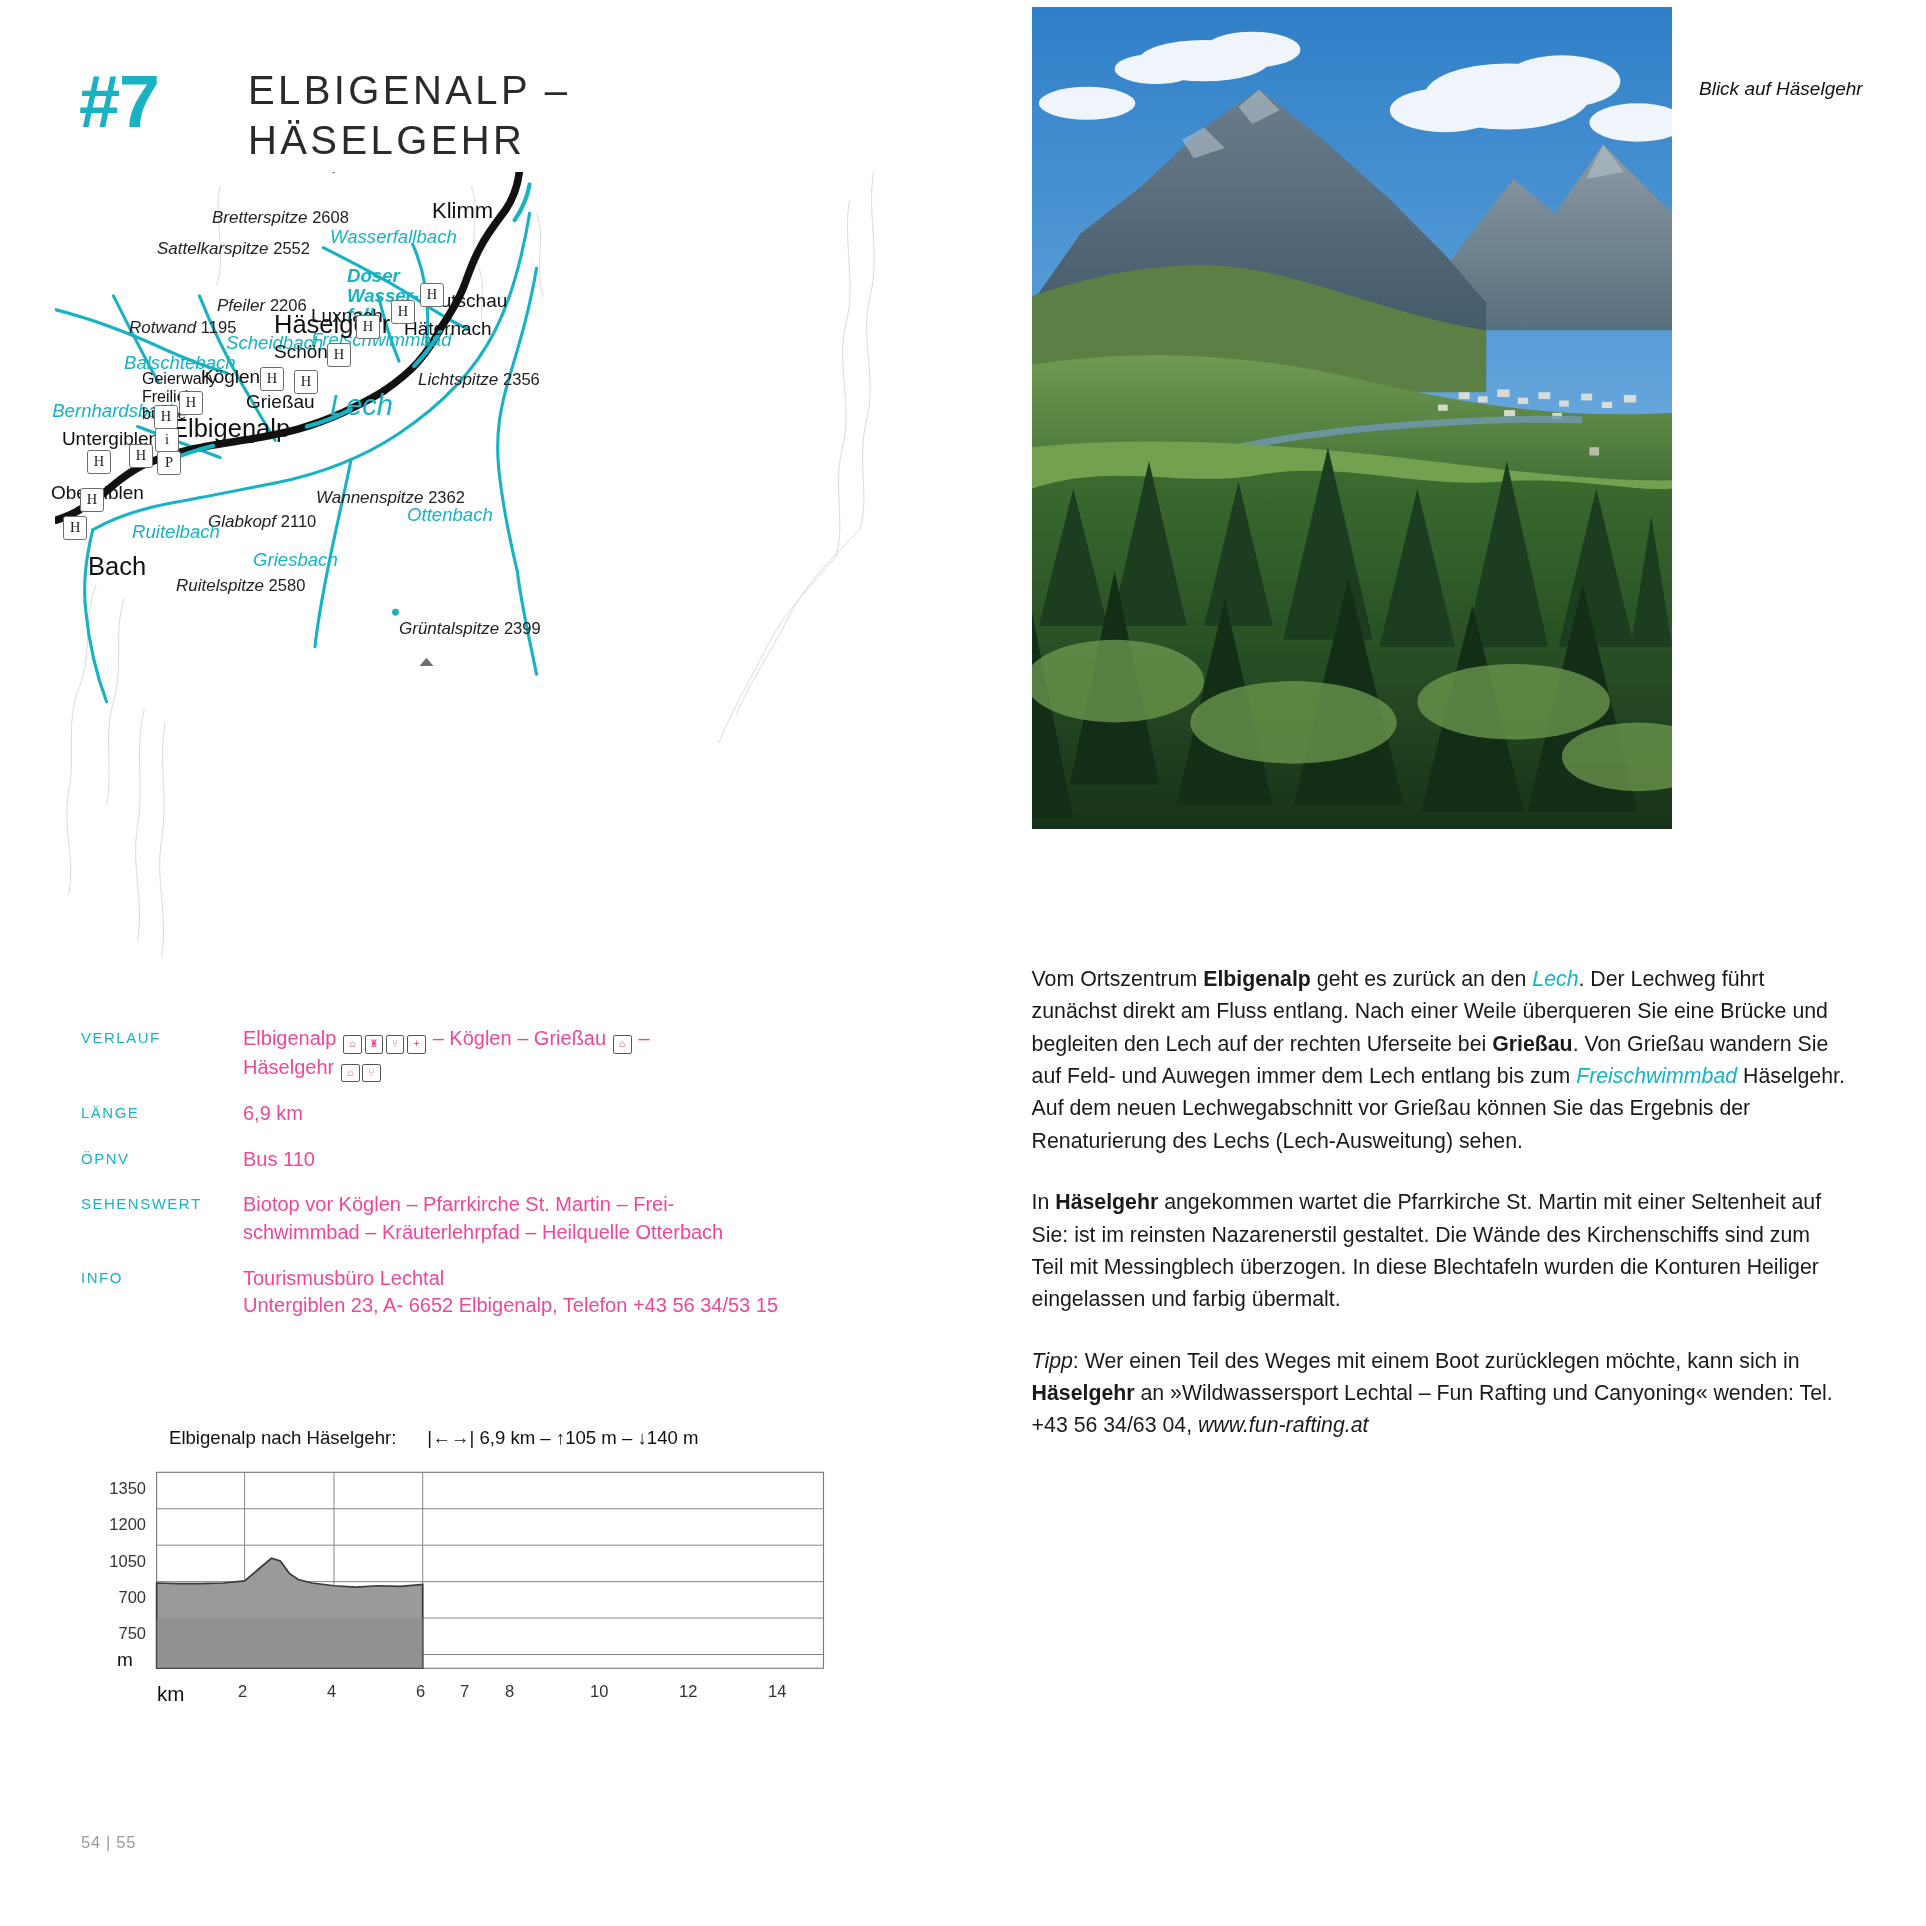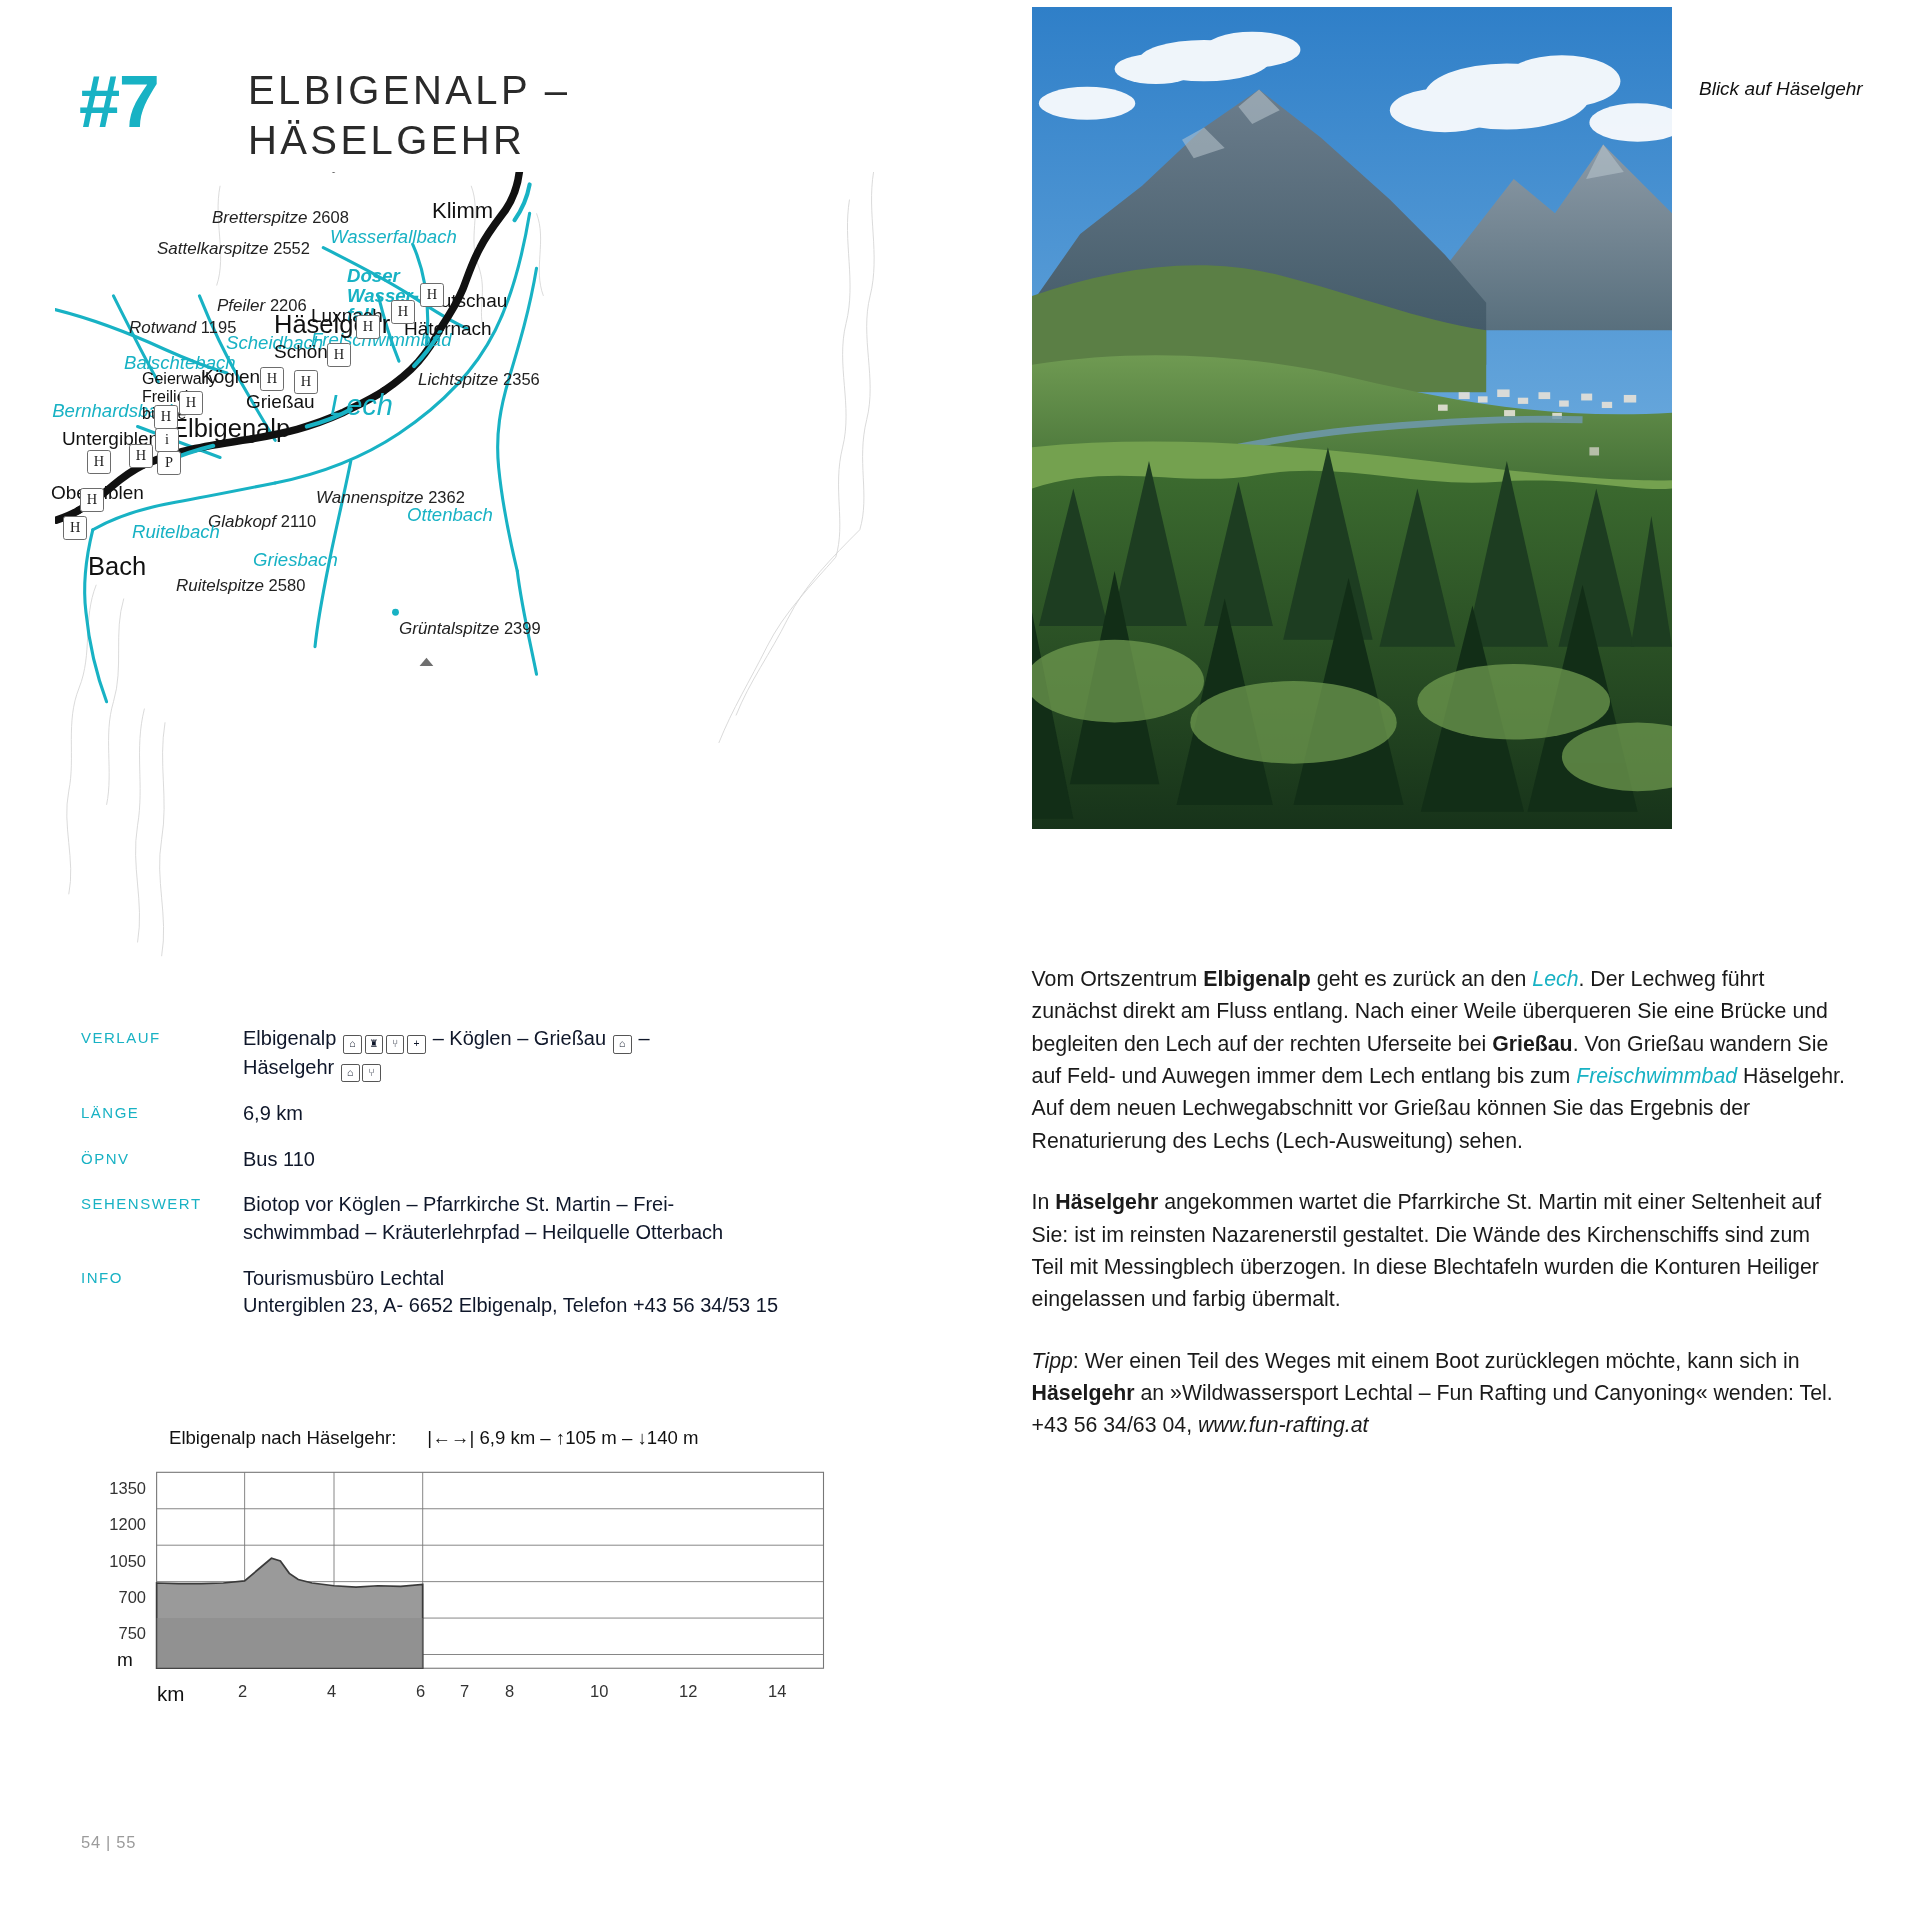--- a/index.html
+++ b/index.html
@@ -52,21 +52,21 @@
   }
 
   
   .info-table { position:absolute; left:81px; top:1025px; width:839px; }
   .info-row { display:flex; margin-bottom:18px; }
   .info-key {
     width:162px; flex:0 0 162px;
     font-size:15px; letter-spacing:1.5px; color:#18b2c4; text-transform:uppercase;
     padding-top:4.1px;
   }
-  .info-val { font-size:20px; color:#0f172a; line-height:1.38; }
+  .info-val { font-size:20px; color:#ec4899; line-height:1.38; }
   .pill {
     display:inline-block; width:16.5px; height:16.5px; border:1px solid #555;
     border-radius:2.1px; font-size:10.3px; line-height:15px; text-align:center;
     vertical-align:-2.1px; margin:0 1.4px;
   }
 
   
   .chart-wrap { position:absolute; left:81px; top:1427px; width:812px; height:296px; }
   .chart-title {
     position:absolute; left:88px; top:0; font-size:18.6px; color:#111; white-space:nowrap;

